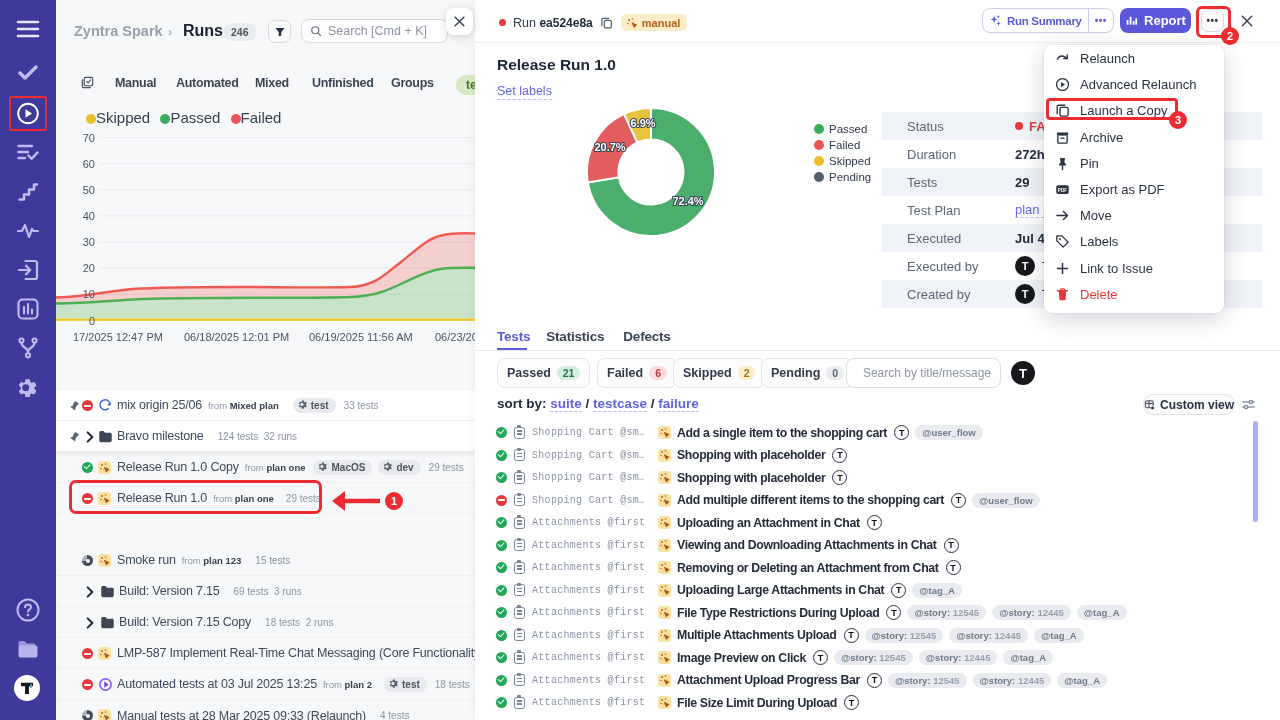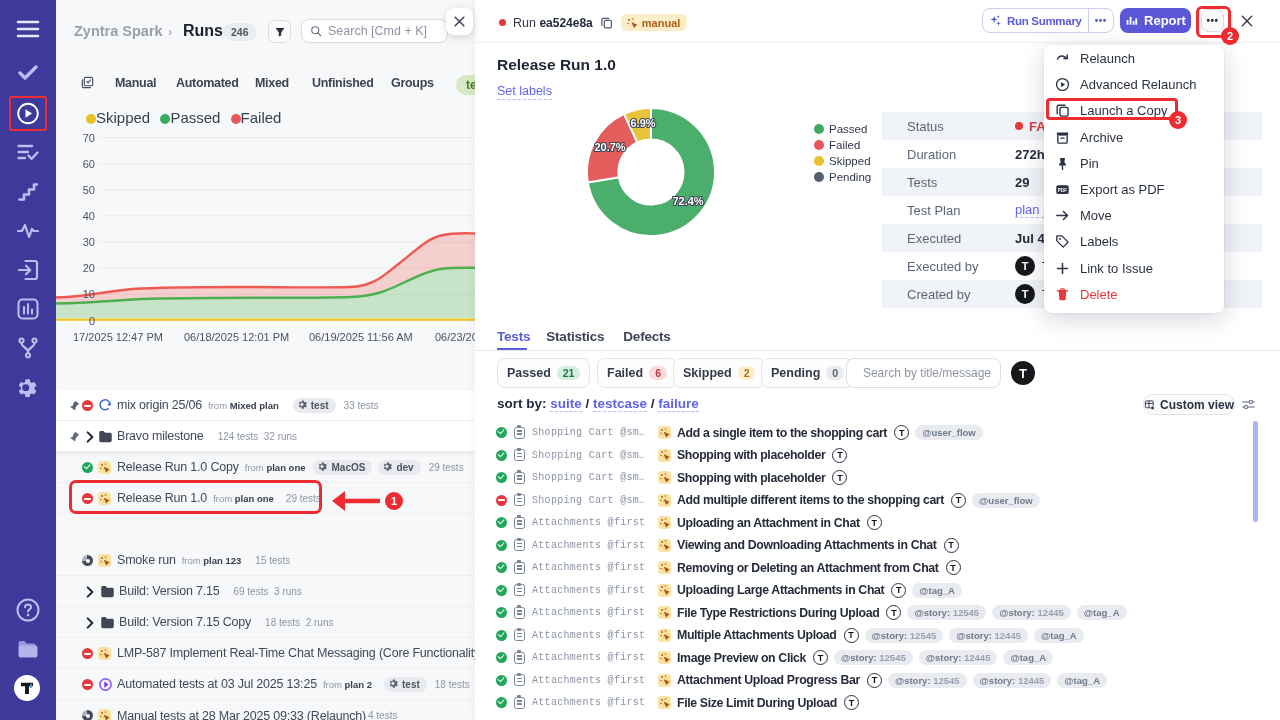--- a/index.html
+++ b/index.html
@@ -232,21 +232,21 @@
           <span class="rfrom">from <b>plan 2</b></span>
 <span class="gpill" style="margin-left:12px"><svg width="10" height="10" viewBox="0 0 24 24">
               <path fill="#5b6472" d="M12 8.2a3.8 3.8 0 1 0 0 7.6 3.8 3.8 0 0 0 0-7.6zm9.4 5.3l2 1.6c.2.2.3.5.1.7l-1.9 3.3c-.1.2-.4.3-.7.2l-2.4-1a7.3 7.3 0 0 1-1.6 1l-.4 2.6c0 .2-.3.4-.5.4h-3.9c-.3 0-.5-.2-.5-.4l-.4-2.6a7.3 7.3 0 0 1-1.7-1l-2.4 1c-.2.1-.5 0-.7-.2L4.6 16c-.1-.2-.1-.5.1-.7l2-1.6a7.7 7.7 0 0 1 0-2l-2-1.6c-.2-.2-.3-.5-.1-.7l1.9-3.3c.1-.2.4-.3.7-.2l2.4 1a7.3 7.3 0 0 1 1.7-1l.4-2.6c0-.2.3-.4.5-.4h3.9c.3 0 .5.2.5.4l.4 2.6c.6.3 1.1.6 1.6 1l2.4-1c.2-.1.5 0 .7.2l1.9 3.3c.1.2.1.5-.1.7l-2 1.6a7.7 7.7 0 0 1 0 2z" transform="translate(-2.5,-1.5)"></path>
             </svg>test</span>
 <span class="rmeta">18 tests</span>
 </div>
 <div class="runrow" style="top:310px;border-bottom:none">
 <span class="abs ic-pie" style="left:26px;top:10px"></span>
 <span class="abs spark" style="left:42px;top:9px"></span>
 <span class="rtitle" style="margin-left:61px">Manual tests at 28 Mar 2025 09:33 (Relaunch)</span>
-<span class="rmeta" style="margin-left:2px">4 tests</span>
+<span class="rmeta" style="margin-left:14px">4 tests</span>
 </div>
 </div>
 </div>
 <div id="rp">
 
 <div class="abs" style="left:0;top:0;width:805px;height:43px;border-bottom:1px solid #edeff2;background:#fff"></div>
 <div class="abs" style="left:22px;top:14px;display:flex;align-items:center;white-space:nowrap">
 <span style="width:7px;height:7px;border-radius:50%;background:#e8363b;display:inline-block;margin-left:2px"></span>
 <span style="font-size:12.5px;color:#333b4a;margin-left:7px">Run <b style="color:#222b3a;font-size:12px">ea524e8a</b></span>
 <svg style="margin-left:7px" width="13" height="14" viewBox="0 0 24 24">

